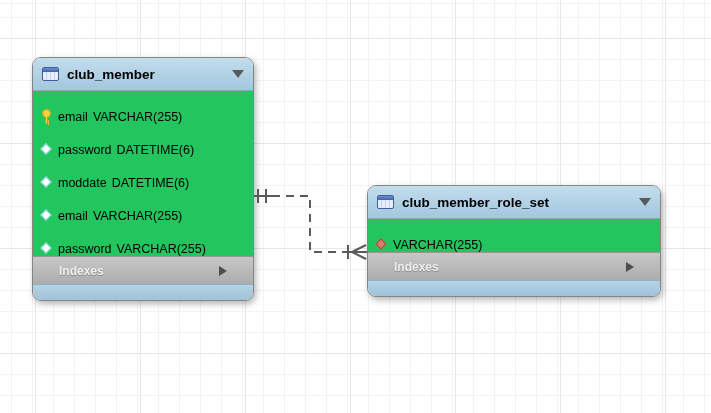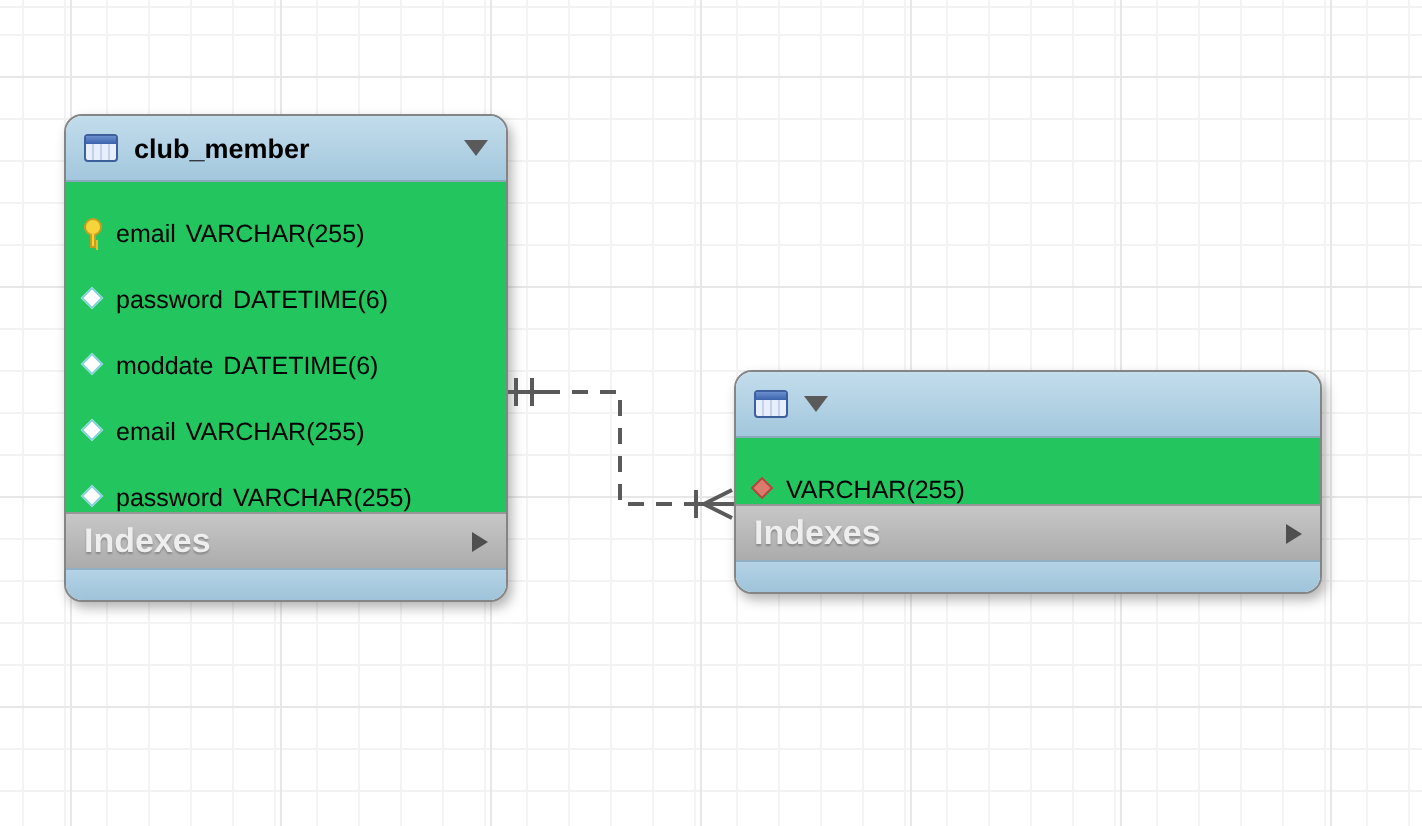--- a/index.html
+++ b/index.html
@@ -94,24 +94,24 @@
     width:8px;height:8px;transform:rotate(45deg);
     background:#ffffff;border:1px solid #82d2da;
     box-sizing:border-box;
   }
   .col-icon[data-icon="diamond-filled"]::before{background:#57d0dd;border-color:#3cb4c5;}
   .col-icon[data-icon="diamond-fk"]::before{background:#dd7a6e;border-color:#a8493d;}
 
   .indexes-bar{
     height:28px;
     display:flex;align-items:center;justify-content:space-between;
-    padding:0 9px;
+    padding:0 26px;
     background:linear-gradient(#c7c7c7,#acacac);
     border-top:1px solid #969696;
-    color:#eeeeee;font-size:17px;font-weight:bold;
+    color:#eeeeee;font-size:12px;font-weight:bold;
     text-shadow:0 1px 1px rgba(0,0,0,0.25);
     box-sizing:border-box;
   }
   .table-footer{
     height:15px;
     background:linear-gradient(#b4d3e6,#9fc3d9);
     border-top:1px solid #92b0c3;
   }
 </style>
 </head>
@@ -172,20 +172,21 @@
     <div class="indexes-bar">
       <span>Indexes</span>
       <span class="tri-right"></span>
     </div>
     <div class="table-footer"></div>
   </div>
 
   <div class="table-figure" id="table-club-member-role-set">
     <div class="table-header">
       <span class="table-icon"></span>
+      <span class="table-title">club_member_role_set</span>
       <span class="tri-down"></span>
     </div>
     <div class="table-body">
       <div class="col-row">
         <span class="col-icon" data-icon="diamond-fk"></span>
         <span class="col-type">VARCHAR(255)</span>
       </div>
     </div>
     <div class="indexes-bar">
       <span>Indexes</span>

